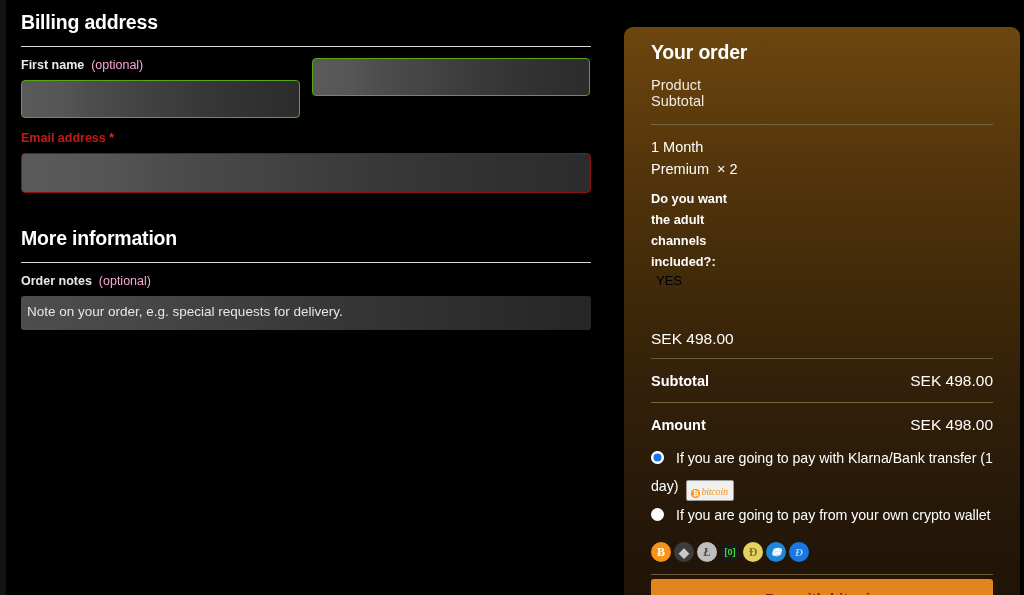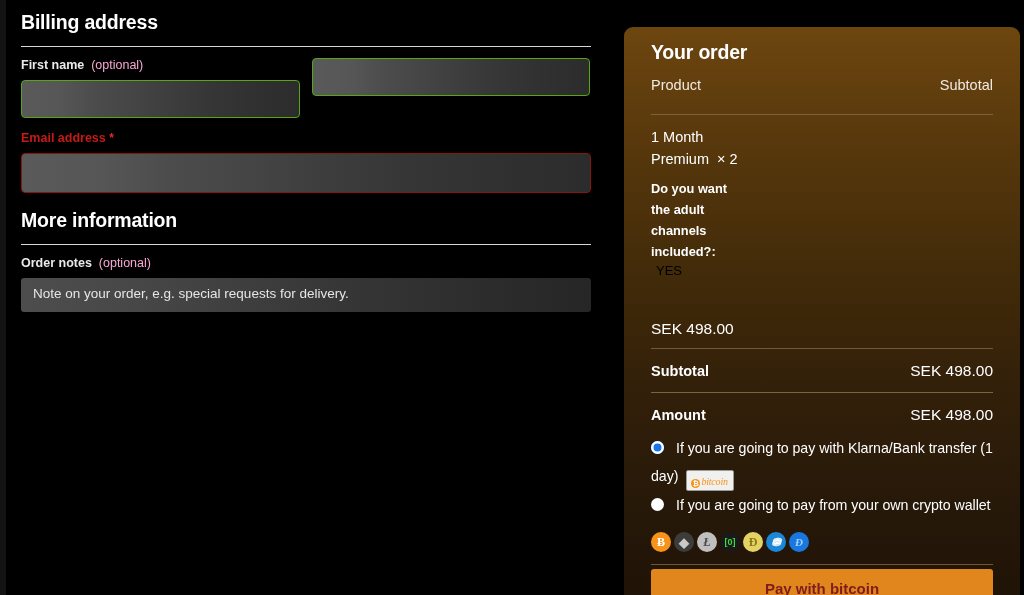--- a/index.html
+++ b/index.html
@@ -100,27 +100,27 @@
     margin-top: 8px;
     border: none;
     border-radius: 3px;
     resize: none;
     background: linear-gradient(to right,
         #4d4d4d 0%, #484848 18%, #404040 36%, #373737 54%,
         #303030 72%, #2a2a2a 88%, #262626 100%);
     color: #e8e8e8;
     font-family: "Liberation Sans", sans-serif;
     font-size: 13.5px;
-    padding: 8px 12px;
+    padding: 8px 6px;
     outline: none;
     overflow: hidden;
   }
   .notes-area::placeholder { color: #e6e6e6; opacity: 1; }
 
-  .more-info-title { padding-top: 16px; }
+  .more-info-title { padding-top: 34px; }
 
   
   .order-panel {
     position: absolute;
     left: 624px; top: 27px;
     width: 396px; height: 580px;
     border-radius: 9px 9px 0 0;
     background: linear-gradient(to bottom,
         #6d460f 0%, #5e3c0d 14%, #4e320b 30%, #3f2909 46%,
         #33200a 62%, #291a09 78%, #231608 90%, #1f1307 100%);
@@ -135,22 +135,23 @@
     margin-bottom: 13px;
     letter-spacing: -0.2px;
   }
 
   .order-table { width: 342px; }
 
   .order-head {
     display: flex;
     justify-content: space-between;
     align-items: baseline;
-    padding-bottom: 21px;
+    padding-bottom: 15px;
     border-bottom: 1px solid #7b6540;
+    flex-direction: column;
   }
   .order-head .col {
     color: #f1eae0;
     font-size: 14.5px;
     font-weight: normal;
   }
 
   .order-item {
     display: flex;
     justify-content: space-between;

